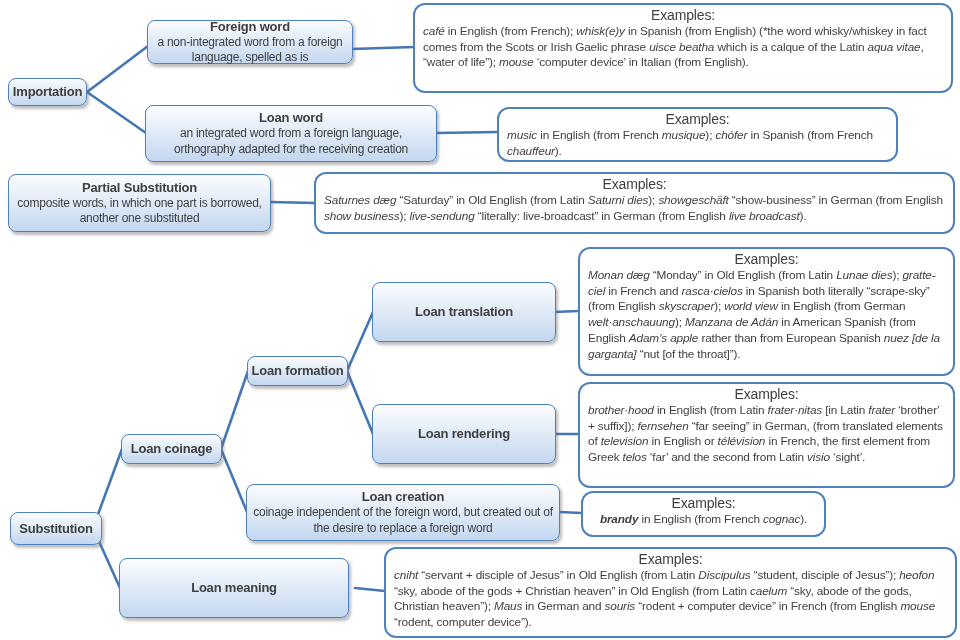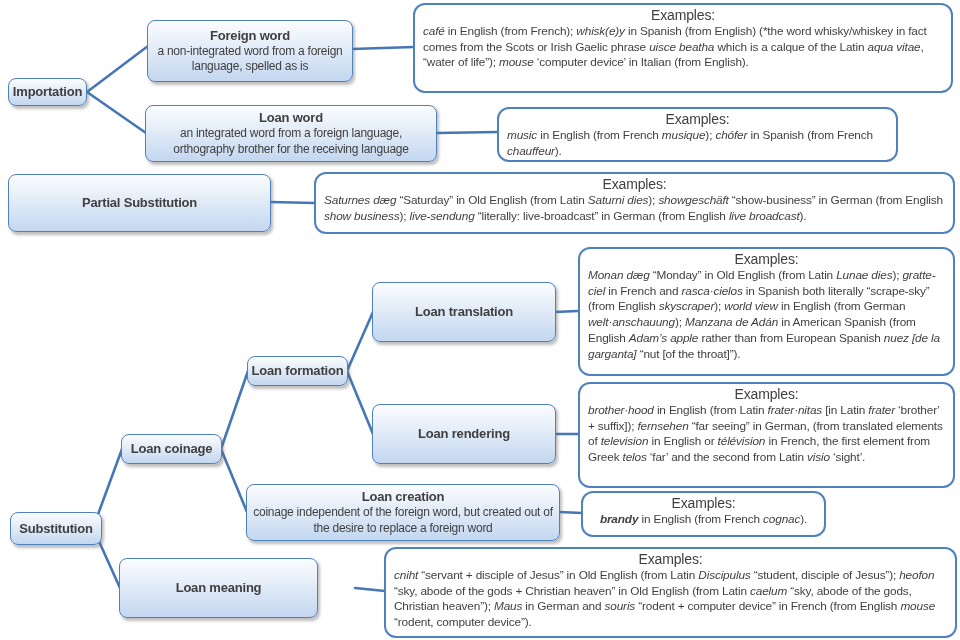--- a/index.html
+++ b/index.html
@@ -48,32 +48,33 @@
   <line x1="554" y1="312" x2="578" y2="311"></line>
   <line x1="554" y1="434" x2="578" y2="434"></line>
   <line x1="559" y1="512" x2="582" y2="513"></line>
   <line x1="355" y1="588" x2="385" y2="591"></line>
 </svg>
 
 <div class="node" style="left:8px;top:78px;width:79px;height:28px;">
   <div class="node-title">Importation</div>
 </div>
 
-<div class="node" style="left:147px;top:20px;width:206px;height:62px;">
+<div class="node" style="left:147px;top:20px;width:206px;height:44px;">
   <div class="node-title">Foreign word</div>
   <div class="node-body"><span>a non-integrated word from a foreign language, spelled as is</span></div>
 </div>
 
 <div class="node" style="left:145px;top:105px;width:292px;height:57px;">
   <div class="node-title">Loan word</div>
-  <div class="node-body"><span>an integrated word from a foreign language, orthography brother for the receiving language</span></div>
+  <div class="node-body"><span>an integrated word from a foreign language, orthography adapted for the receiving creation</span></div>
 </div>
 
 <div class="node" style="left:8px;top:174px;width:263px;height:58px;">
   <div class="node-title">Partial Substitution</div>
+  <div class="node-body"><span>composite words, in which one part is borrowed, another one substituted</span></div>
 </div>
 
 <div class="node" style="left:10px;top:512px;width:92px;height:33px;">
   <div class="node-title">Substitution</div>
 </div>
 
 <div class="node" style="left:121px;top:434px;width:101px;height:30px;">
   <div class="node-title">Loan coinage</div>
 </div>
 
@@ -87,21 +88,21 @@
 
 <div class="node" style="left:372px;top:404px;width:184px;height:60px;">
   <div class="node-title">Loan rendering</div>
 </div>
 
 <div class="node" style="left:246px;top:484px;width:314px;height:57px;">
   <div class="node-title">Loan creation</div>
   <div class="node-body"><span>coinage independent of the foreign word, but created out of the desire to replace a foreign word</span></div>
 </div>
 
-<div class="node" style="left:119px;top:558px;width:199px;height:60px;">
+<div class="node" style="left:119px;top:558px;width:230px;height:60px;">
   <div class="node-title">Loan meaning</div>
 </div>
 
 <div class="ex" style="left:413px;top:3px;width:540px;height:90px;">
   <div class="ex-head">Examples:</div>
   <div class="ex-body"><span style="font-style: italic;">café</span><span> in English (from French); </span><span style="font-style: italic;">whisk(e)y</span><span> in Spanish (from English) (*the word whisky/whiskey in fact comes from the Scots or Irish Gaelic phrase </span><span style="font-style: italic;">uisce beatha</span><span> which is a calque of the Latin </span><span style="font-style: italic;">aqua vitae</span><span>, “water of life”); </span><span style="font-style: italic;">mouse</span><span> ‘computer device’ in Italian (from English).</span></div>
 </div>
 
 <div class="ex" style="left:497px;top:107px;width:401px;height:55px;">
   <div class="ex-head">Examples:</div>

